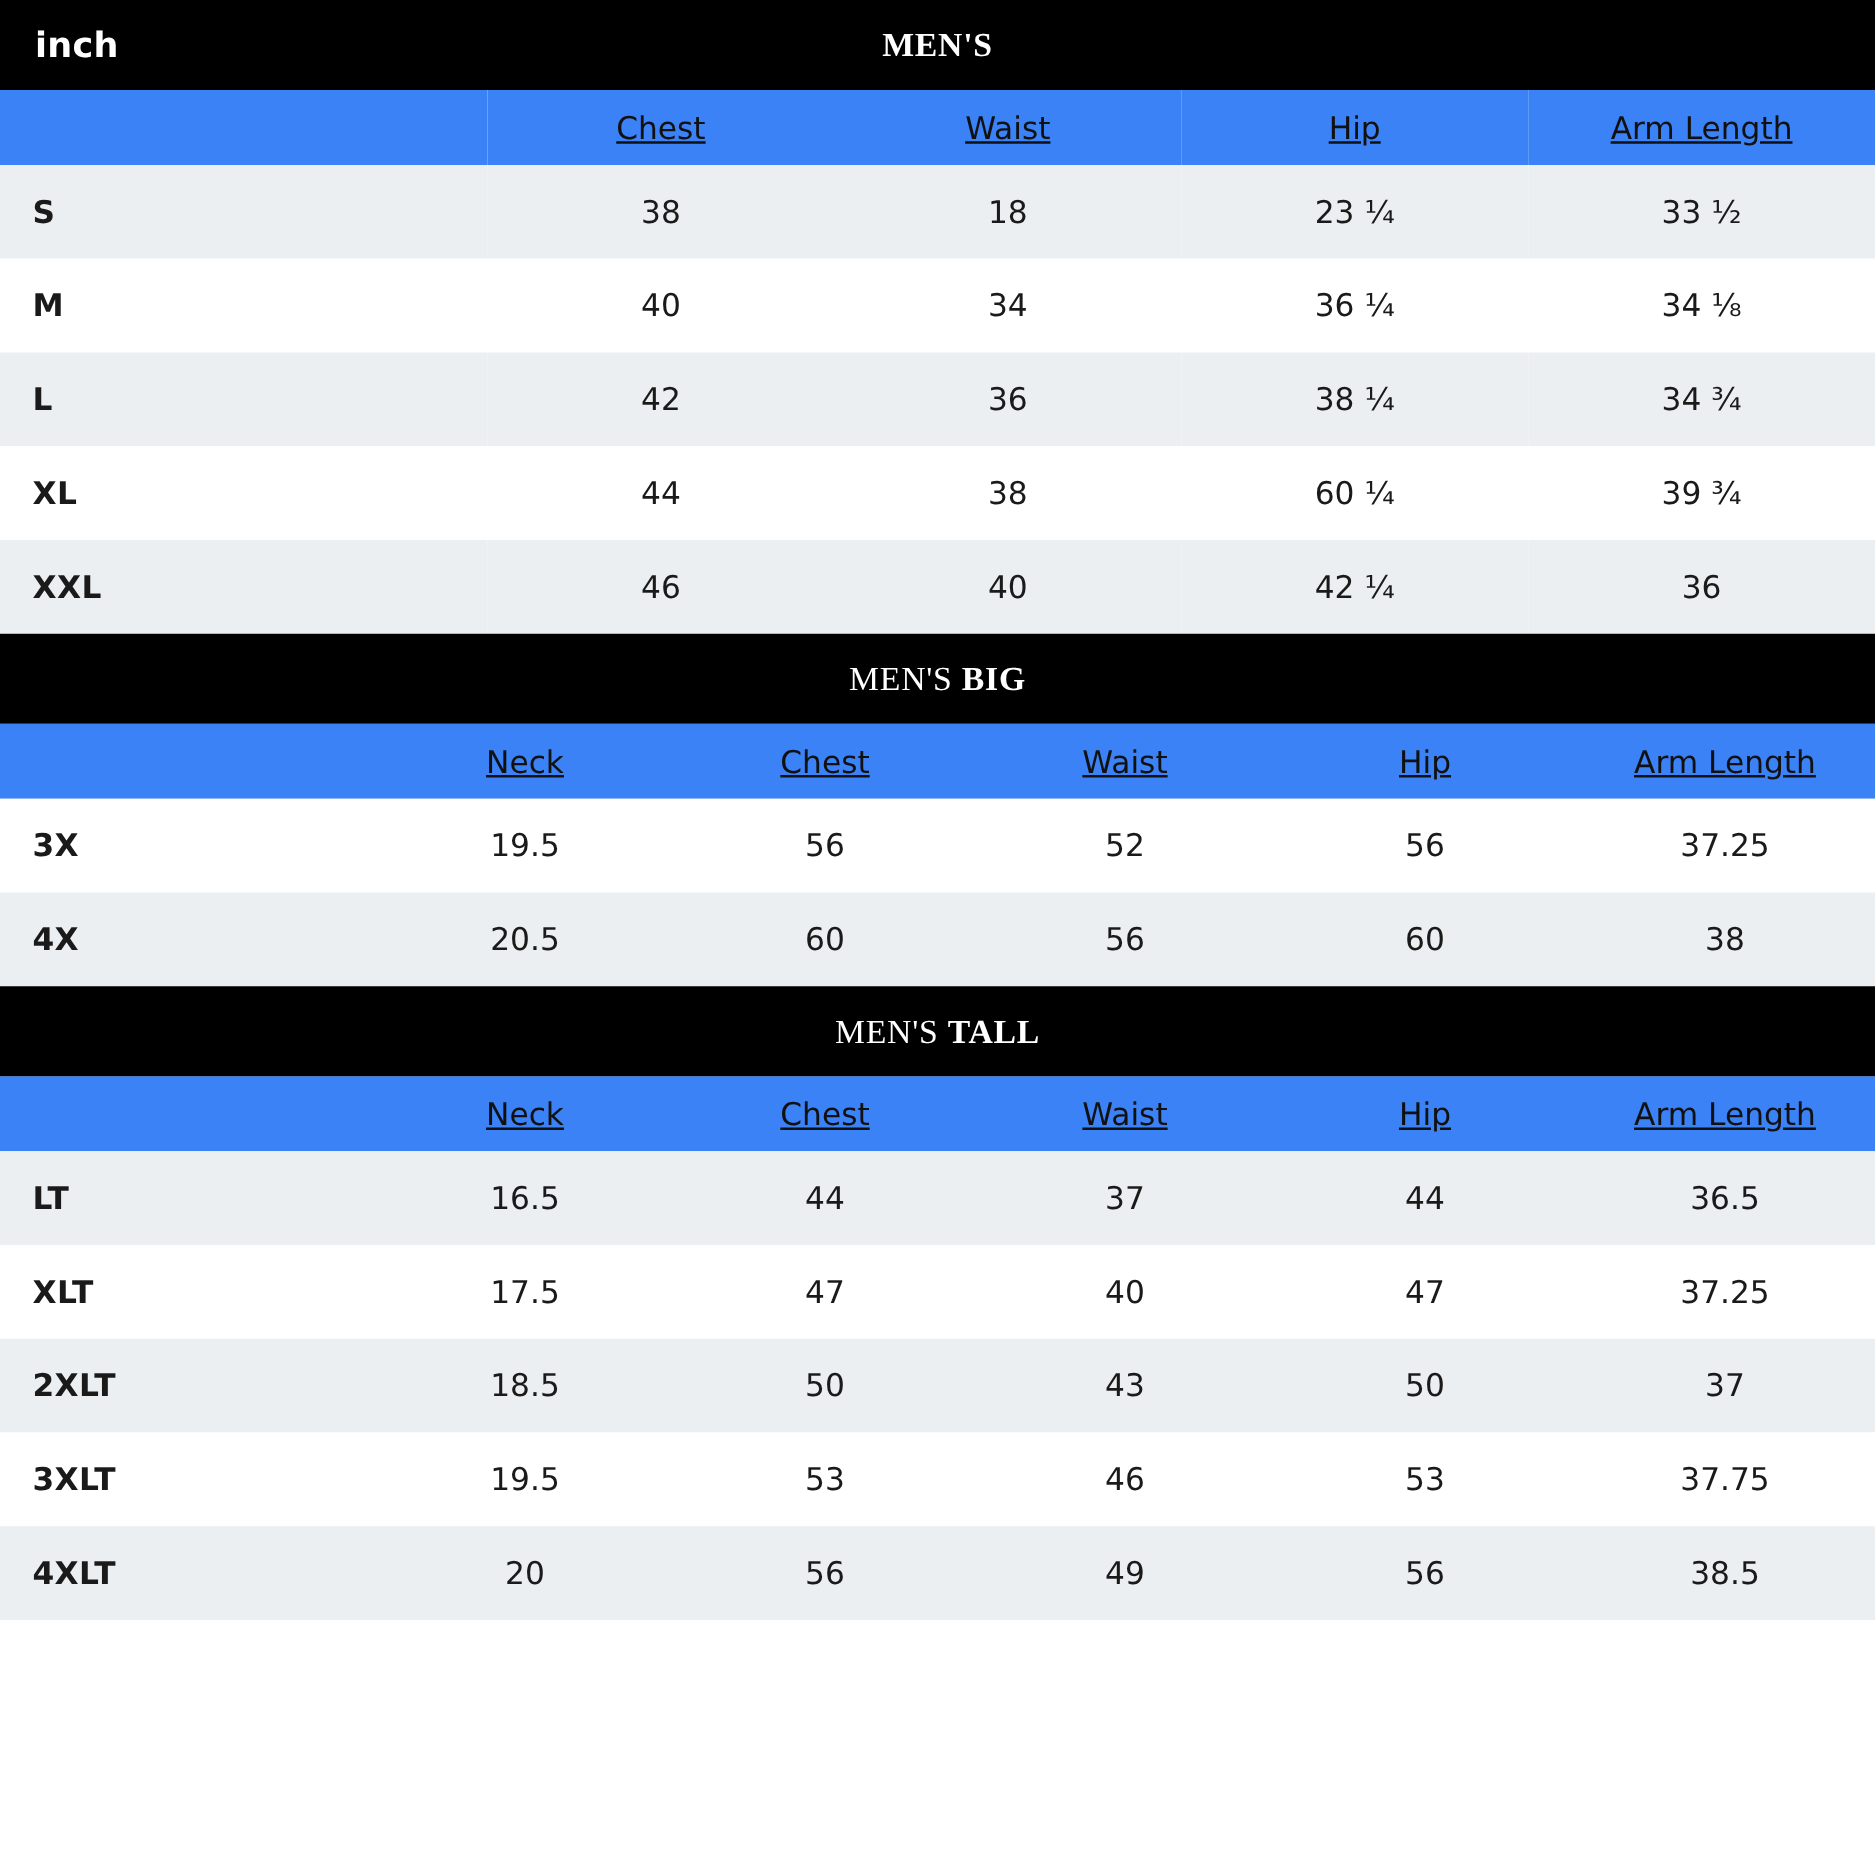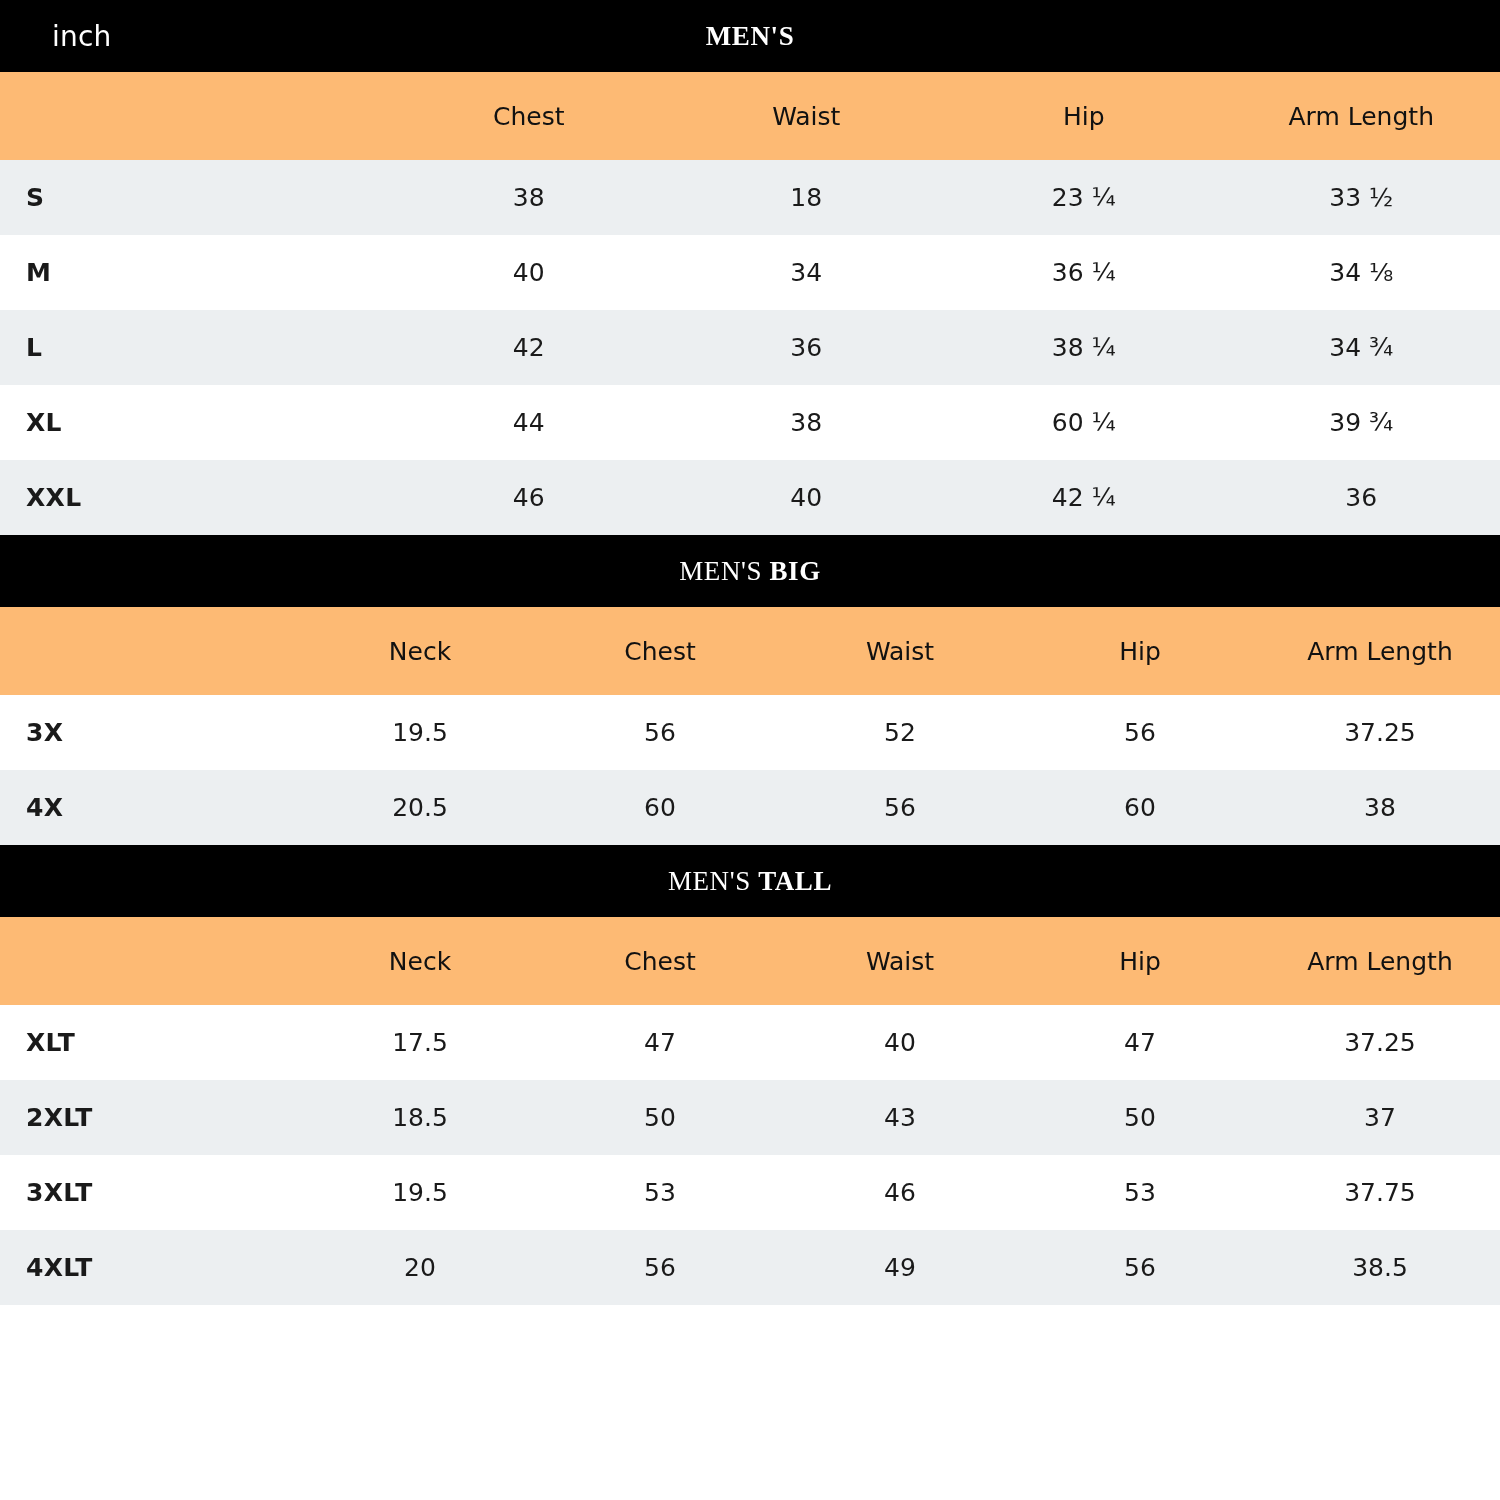--- a/index.html
+++ b/index.html
@@ -35,47 +35,48 @@
     font-size: 27px;
     font-weight: 700;
     letter-spacing: 0.6px;
     font-family: Liberation Serif, serif;
   }
   .bar-title .light {
     font-weight: 400;
   }
   .unit-label {
     position: absolute;
-    left: 52px;
+    left: 28px;
     top: 50%;
     transform: translateY(-50%);
     font-size: 28px;
-    font-weight: 400;
+    font-weight: 700;
     color: #ffffff;
     letter-spacing: 0.2px;
   }
 
   
   table {
     width: 100%;
     border-collapse: collapse;
     table-layout: fixed;
   }
   th, td {
     text-align: center;
     font-weight: 400;
     font-size: 25px;
     color: #1a1a1a;
     padding: 0;
   }
   thead th {
-    height: 88px;
+    height: 60px;
     font-size: 25px;
     color: #111111;
-    background: #fdba74;
+    background: #3b82f6;
+    text-decoration: underline;
   }
   tbody tr {
     height: 75px;
   }
   tbody tr.alt {
     background: #eceff1;
   }
   tbody tr.plain {
     background: #ffffff;
   }
@@ -219,20 +220,28 @@
       <tr>
         <th class="size"></th>
         <th>Neck</th>
         <th>Chest</th>
         <th>Waist</th>
         <th>Hip</th>
         <th>Arm Length</th>
       </tr>
     </thead>
     <tbody>
+      <tr class="alt">
+        <td class="size">LT</td>
+        <td>16.5</td>
+        <td>44</td>
+        <td>37</td>
+        <td>44</td>
+        <td>36.5</td>
+      </tr>
       <tr class="plain">
         <td class="size">XLT</td>
         <td>17.5</td>
         <td>47</td>
         <td>40</td>
         <td>47</td>
         <td>37.25</td>
       </tr>
       <tr class="alt">
         <td class="size">2XLT</td>

